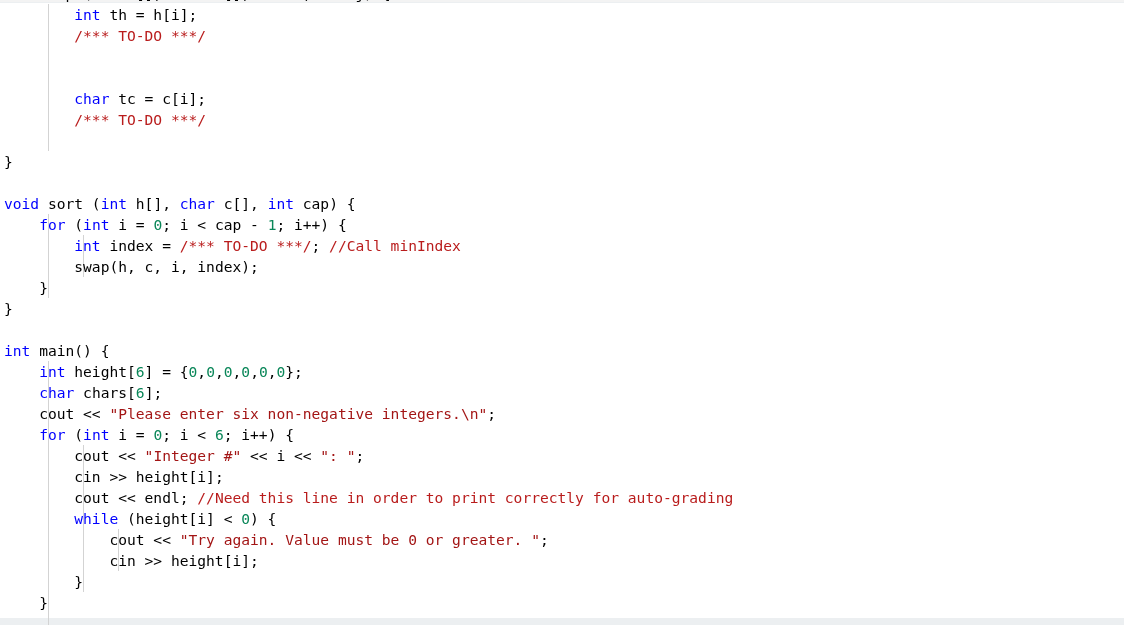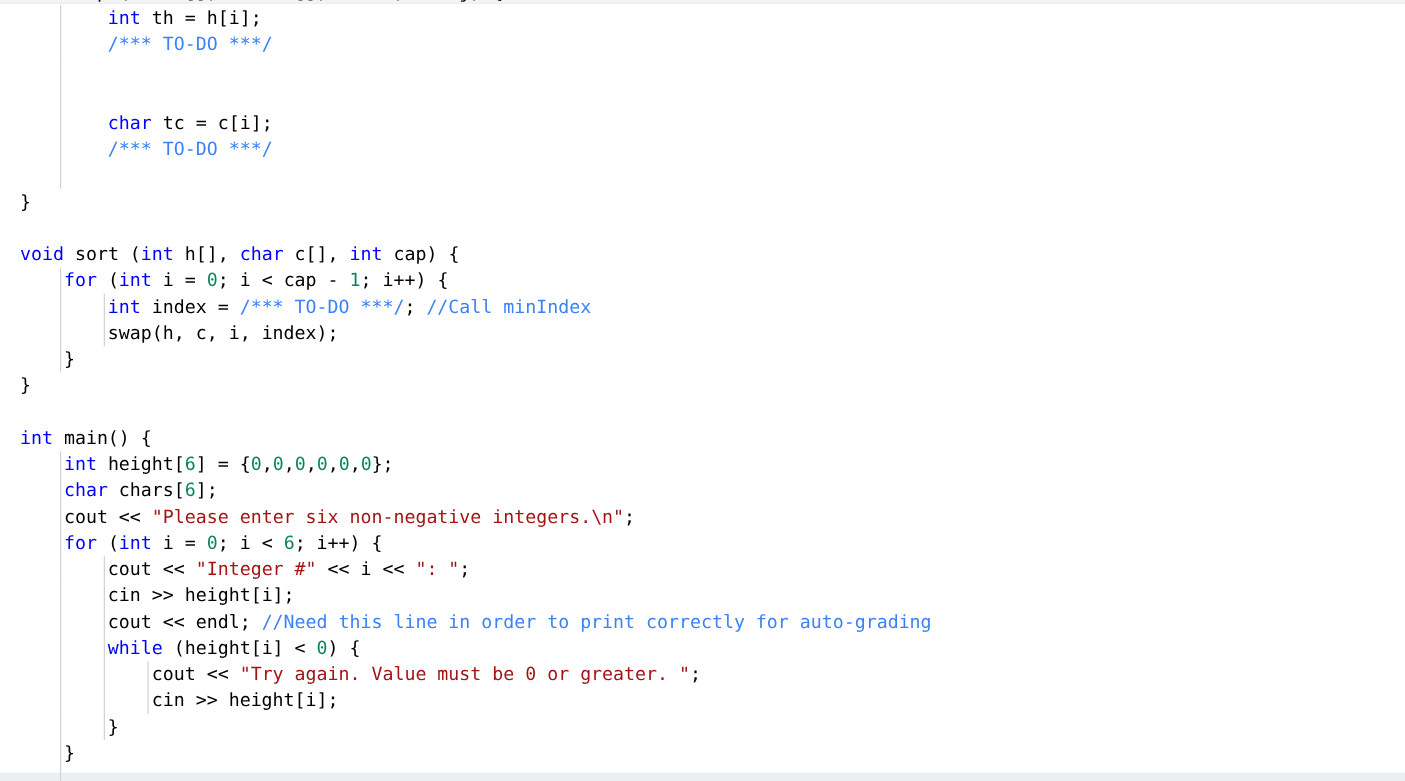--- a/index.html
+++ b/index.html
@@ -43,21 +43,21 @@
     width: 1124px;
     font-family: "DejaVu Sans Mono", monospace;
     font-size: 14.6px;
     line-height: 21px;
     white-space: pre;
     color: #000000;
   }
   .line {
     position: relative;
     height: 21px;
-    padding-left: 16px;
+    padding-left: 4px;
     box-sizing: border-box;
   }
   .ln-txt {
     position: relative;
     z-index: 2;
   }
   
   .guide {
     position: absolute;
     top: 0;
@@ -67,21 +67,21 @@
     z-index: 1;
   }
   .g1 { left: 48px; }
   .g2 { left: 83px; }
   .g3 { left: 118px; }
 
   
   .kw   { color: #0000ff; }
   .num  { color: #098658; }
   .str  { color: #a31515; }
-  .cmt  { color: #3b82f6; }
+  .cmt  { color: #b91c1c; }
   .pln  { color: #000000; }
 </style>
 </head>
 <body>
 
 <div id="editor">
   <div id="top-strip"></div>
   <div id="code"><div class="line"><span class="ln-txt"><span class="pln">    swap (int h[], char c[], int i, int j) {</span></span></div><div class="line"><span class="guide g1"></span><span class="ln-txt"><span class="pln">        </span><span class="kw">int</span><span class="pln"> th = h[i];</span></span></div><div class="line"><span class="guide g1"></span><span class="ln-txt"><span class="pln">        </span><span class="cmt">/*** TO-DO ***/</span></span></div><div class="line"><span class="guide g1"></span><span class="ln-txt"><span class="pln"></span></span></div><div class="line"><span class="guide g1"></span><span class="ln-txt"><span class="pln"></span></span></div><div class="line"><span class="guide g1"></span><span class="ln-txt"><span class="pln">        </span><span class="kw">char</span><span class="pln"> tc = c[i];</span></span></div><div class="line"><span class="guide g1"></span><span class="ln-txt"><span class="pln">        </span><span class="cmt">/*** TO-DO ***/</span></span></div><div class="line"><span class="guide g1"></span><span class="ln-txt"><span class="pln"></span></span></div><div class="line"><span class="ln-txt"><span class="pln">}</span></span></div><div class="line"><span class="ln-txt"><span class="pln"></span></span></div><div class="line"><span class="ln-txt"><span class="kw">void</span><span class="pln"> sort (</span><span class="kw">int</span><span class="pln"> h[], </span><span class="kw">char</span><span class="pln"> c[], </span><span class="kw">int</span><span class="pln"> cap) {</span></span></div><div class="line"><span class="guide g1"></span><span class="ln-txt"><span class="pln">    </span><span class="kw">for</span><span class="pln"> (</span><span class="kw">int</span><span class="pln"> i = </span><span class="num">0</span><span class="pln">; i &lt; cap - </span><span class="num">1</span><span class="pln">; i++) {</span></span></div><div class="line"><span class="guide g1"></span><span class="guide g2"></span><span class="ln-txt"><span class="pln">        </span><span class="kw">int</span><span class="pln"> index = </span><span class="cmt">/*** TO-DO ***/</span><span class="pln">; </span><span class="cmt">//Call minIndex</span></span></div><div class="line"><span class="guide g1"></span><span class="guide g2"></span><span class="ln-txt"><span class="pln">        </span><span class="pln">swap(h, c, i, index);</span></span></div><div class="line"><span class="guide g1"></span><span class="ln-txt"><span class="pln">    </span><span class="pln">}</span></span></div><div class="line"><span class="ln-txt"><span class="pln">}</span></span></div><div class="line"><span class="ln-txt"><span class="pln"></span></span></div><div class="line"><span class="ln-txt"><span class="kw">int</span><span class="pln"> main() {</span></span></div><div class="line"><span class="guide g1"></span><span class="ln-txt"><span class="pln">    </span><span class="kw">int</span><span class="pln"> height[</span><span class="num">6</span><span class="pln">] = {</span><span class="num">0</span><span class="pln">,</span><span class="num">0</span><span class="pln">,</span><span class="num">0</span><span class="pln">,</span><span class="num">0</span><span class="pln">,</span><span class="num">0</span><span class="pln">,</span><span class="num">0</span><span class="pln">};</span></span></div><div class="line"><span class="guide g1"></span><span class="ln-txt"><span class="pln">    </span><span class="kw">char</span><span class="pln"> chars[</span><span class="num">6</span><span class="pln">];</span></span></div><div class="line"><span class="guide g1"></span><span class="ln-txt"><span class="pln">    </span><span class="pln">cout &lt;&lt; </span><span class="str">"Please enter six non-negative integers.\n"</span><span class="pln">;</span></span></div><div class="line"><span class="guide g1"></span><span class="ln-txt"><span class="pln">    </span><span class="kw">for</span><span class="pln"> (</span><span class="kw">int</span><span class="pln"> i = </span><span class="num">0</span><span class="pln">; i &lt; </span><span class="num">6</span><span class="pln">; i++) {</span></span></div><div class="line"><span class="guide g1"></span><span class="guide g2"></span><span class="ln-txt"><span class="pln">        </span><span class="pln">cout &lt;&lt; </span><span class="str">"Integer #"</span><span class="pln"> &lt;&lt; i &lt;&lt; </span><span class="str">": "</span><span class="pln">;</span></span></div><div class="line"><span class="guide g1"></span><span class="guide g2"></span><span class="ln-txt"><span class="pln">        </span><span class="pln">cin &gt;&gt; height[i];</span></span></div><div class="line"><span class="guide g1"></span><span class="guide g2"></span><span class="ln-txt"><span class="pln">        </span><span class="pln">cout &lt;&lt; endl; </span><span class="cmt">//Need this line in order to print correctly for auto-grading</span></span></div><div class="line"><span class="guide g1"></span><span class="guide g2"></span><span class="ln-txt"><span class="pln">        </span><span class="kw">while</span><span class="pln"> (height[i] &lt; </span><span class="num">0</span><span class="pln">) {</span></span></div><div class="line"><span class="guide g1"></span><span class="guide g2"></span><span class="guide g3"></span><span class="ln-txt"><span class="pln">            </span><span class="pln">cout &lt;&lt; </span><span class="str">"Try again. Value must be 0 or greater. "</span><span class="pln">;</span></span></div><div class="line"><span class="guide g1"></span><span class="guide g2"></span><span class="guide g3"></span><span class="ln-txt"><span class="pln">            </span><span class="pln">cin &gt;&gt; height[i];</span></span></div><div class="line"><span class="guide g1"></span><span class="guide g2"></span><span class="ln-txt"><span class="pln">        </span><span class="pln">}</span></span></div><div class="line"><span class="guide g1"></span><span class="ln-txt"><span class="pln">    </span><span class="pln">}</span></span></div><div class="line"><span class="guide g1"></span><span class="ln-txt"><span class="pln"></span></span></div></div>
   <div id="bottom-strip"></div>
 </div>

